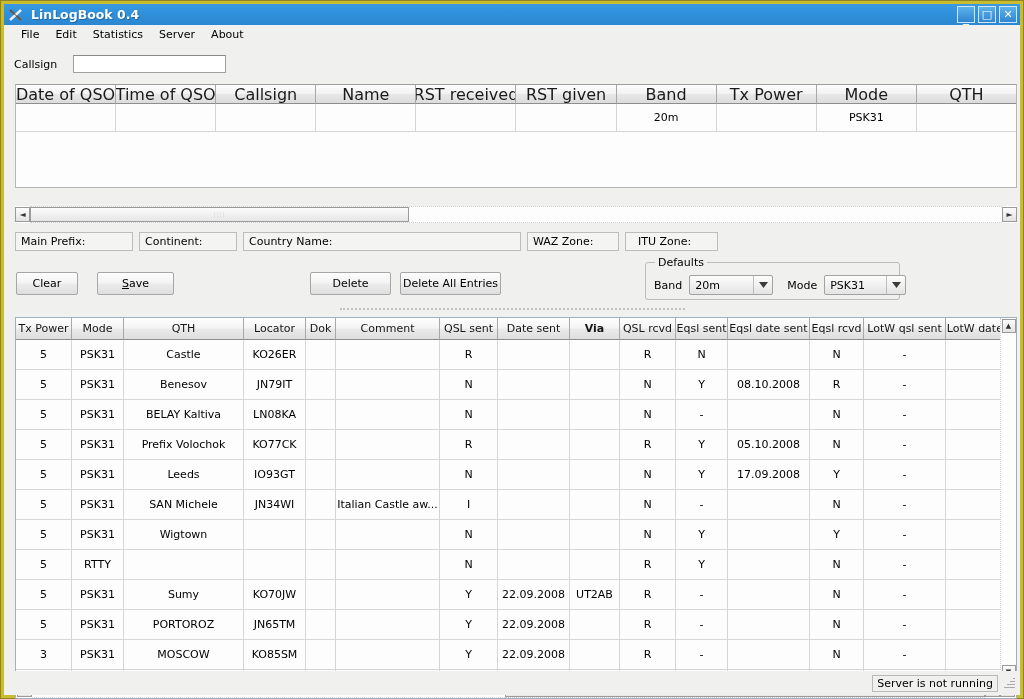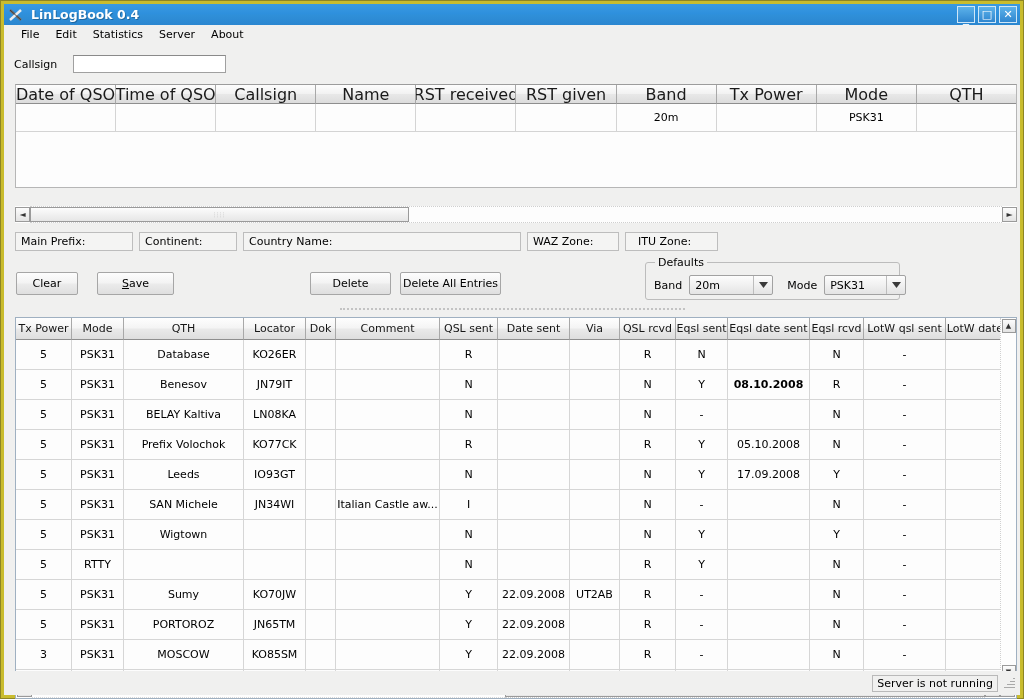--- a/index.html
+++ b/index.html
@@ -500,33 +500,33 @@
         <div id="low-grid">
           <div class="lhdr-row" id="low-hdr">
               <div class="lhdr-cell" style="width: 56px; flex: 0 0 56px;">Tx Power</div>
               <div class="lhdr-cell" style="width: 52px; flex: 0 0 52px;">Mode</div>
               <div class="lhdr-cell" style="width: 120px; flex: 0 0 120px;">QTH</div>
               <div class="lhdr-cell" style="width: 62px; flex: 0 0 62px;">Locator</div>
               <div class="lhdr-cell" style="width: 30px; flex: 0 0 30px;">Dok</div>
               <div class="lhdr-cell" style="width: 104px; flex: 0 0 104px;">Comment</div>
               <div class="lhdr-cell" style="width: 58px; flex: 0 0 58px;">QSL sent</div>
               <div class="lhdr-cell" style="width: 72px; flex: 0 0 72px;">Date sent</div>
-              <div class="lhdr-cell" style="width: 50px; flex: 0 0 50px;">Via</div>
+              <div class="lhdr-cell" style="width: 50px; flex: 0 0 50px; font-weight: bold;">Via</div>
               <div class="lhdr-cell" style="width: 56px; flex: 0 0 56px;">QSL rcvd</div>
               <div class="lhdr-cell" style="width: 52px; flex: 0 0 52px;">Eqsl sent</div>
               <div class="lhdr-cell" style="width: 82px; flex: 0 0 82px;">Eqsl date sent</div>
               <div class="lhdr-cell" style="width: 54px; flex: 0 0 54px;">Eqsl rcvd</div>
               <div class="lhdr-cell" style="width: 82px; flex: 0 0 82px;">LotW qsl sent</div>
               <div class="lhdr-cell" style="width: 86px; flex: 0 0 86px;">LotW date sent</div>
             </div>
           <div id="low-body">
               <div class="lrow">
                 <div class="lcell" style="width: 56px; flex: 0 0 56px;">5</div>
                 <div class="lcell" style="width: 52px; flex: 0 0 52px;">PSK31</div>
-                <div class="lcell" style="width: 120px; flex: 0 0 120px;">Database</div>
+                <div class="lcell" style="width: 120px; flex: 0 0 120px;">Castle</div>
                 <div class="lcell" style="width: 62px; flex: 0 0 62px;">KO26ER</div>
                 <div class="lcell" style="width: 30px; flex: 0 0 30px;"></div>
                 <div class="lcell" style="width: 104px; flex: 0 0 104px;"></div>
                 <div class="lcell" style="width: 58px; flex: 0 0 58px;">R</div>
                 <div class="lcell" style="width: 72px; flex: 0 0 72px;"></div>
                 <div class="lcell" style="width: 50px; flex: 0 0 50px;"></div>
                 <div class="lcell" style="width: 56px; flex: 0 0 56px;">R</div>
                 <div class="lcell" style="width: 52px; flex: 0 0 52px;">N</div>
                 <div class="lcell" style="width: 82px; flex: 0 0 82px;"></div>
                 <div class="lcell" style="width: 54px; flex: 0 0 54px;">N</div>
@@ -538,21 +538,21 @@
                 <div class="lcell" style="width: 52px; flex: 0 0 52px;">PSK31</div>
                 <div class="lcell" style="width: 120px; flex: 0 0 120px;">Benesov</div>
                 <div class="lcell" style="width: 62px; flex: 0 0 62px;">JN79IT</div>
                 <div class="lcell" style="width: 30px; flex: 0 0 30px;"></div>
                 <div class="lcell" style="width: 104px; flex: 0 0 104px;"></div>
                 <div class="lcell" style="width: 58px; flex: 0 0 58px;">N</div>
                 <div class="lcell" style="width: 72px; flex: 0 0 72px;"></div>
                 <div class="lcell" style="width: 50px; flex: 0 0 50px;"></div>
                 <div class="lcell" style="width: 56px; flex: 0 0 56px;">N</div>
                 <div class="lcell" style="width: 52px; flex: 0 0 52px;">Y</div>
-                <div class="lcell" style="width: 82px; flex: 0 0 82px; font-weight: bold;">08.10.2008</div>
+                <div class="lcell" style="width: 82px; flex: 0 0 82px;">08.10.2008</div>
                 <div class="lcell" style="width: 54px; flex: 0 0 54px;">R</div>
                 <div class="lcell" style="width: 82px; flex: 0 0 82px;">-</div>
                 <div class="lcell" style="width: 86px; flex: 0 0 86px;"></div>
               </div>
               <div class="lrow">
                 <div class="lcell" style="width: 56px; flex: 0 0 56px;">5</div>
                 <div class="lcell" style="width: 52px; flex: 0 0 52px;">PSK31</div>
                 <div class="lcell" style="width: 120px; flex: 0 0 120px;">BELAY Kaltiva</div>
                 <div class="lcell" style="width: 62px; flex: 0 0 62px;">LN08KA</div>
                 <div class="lcell" style="width: 30px; flex: 0 0 30px;"></div>

